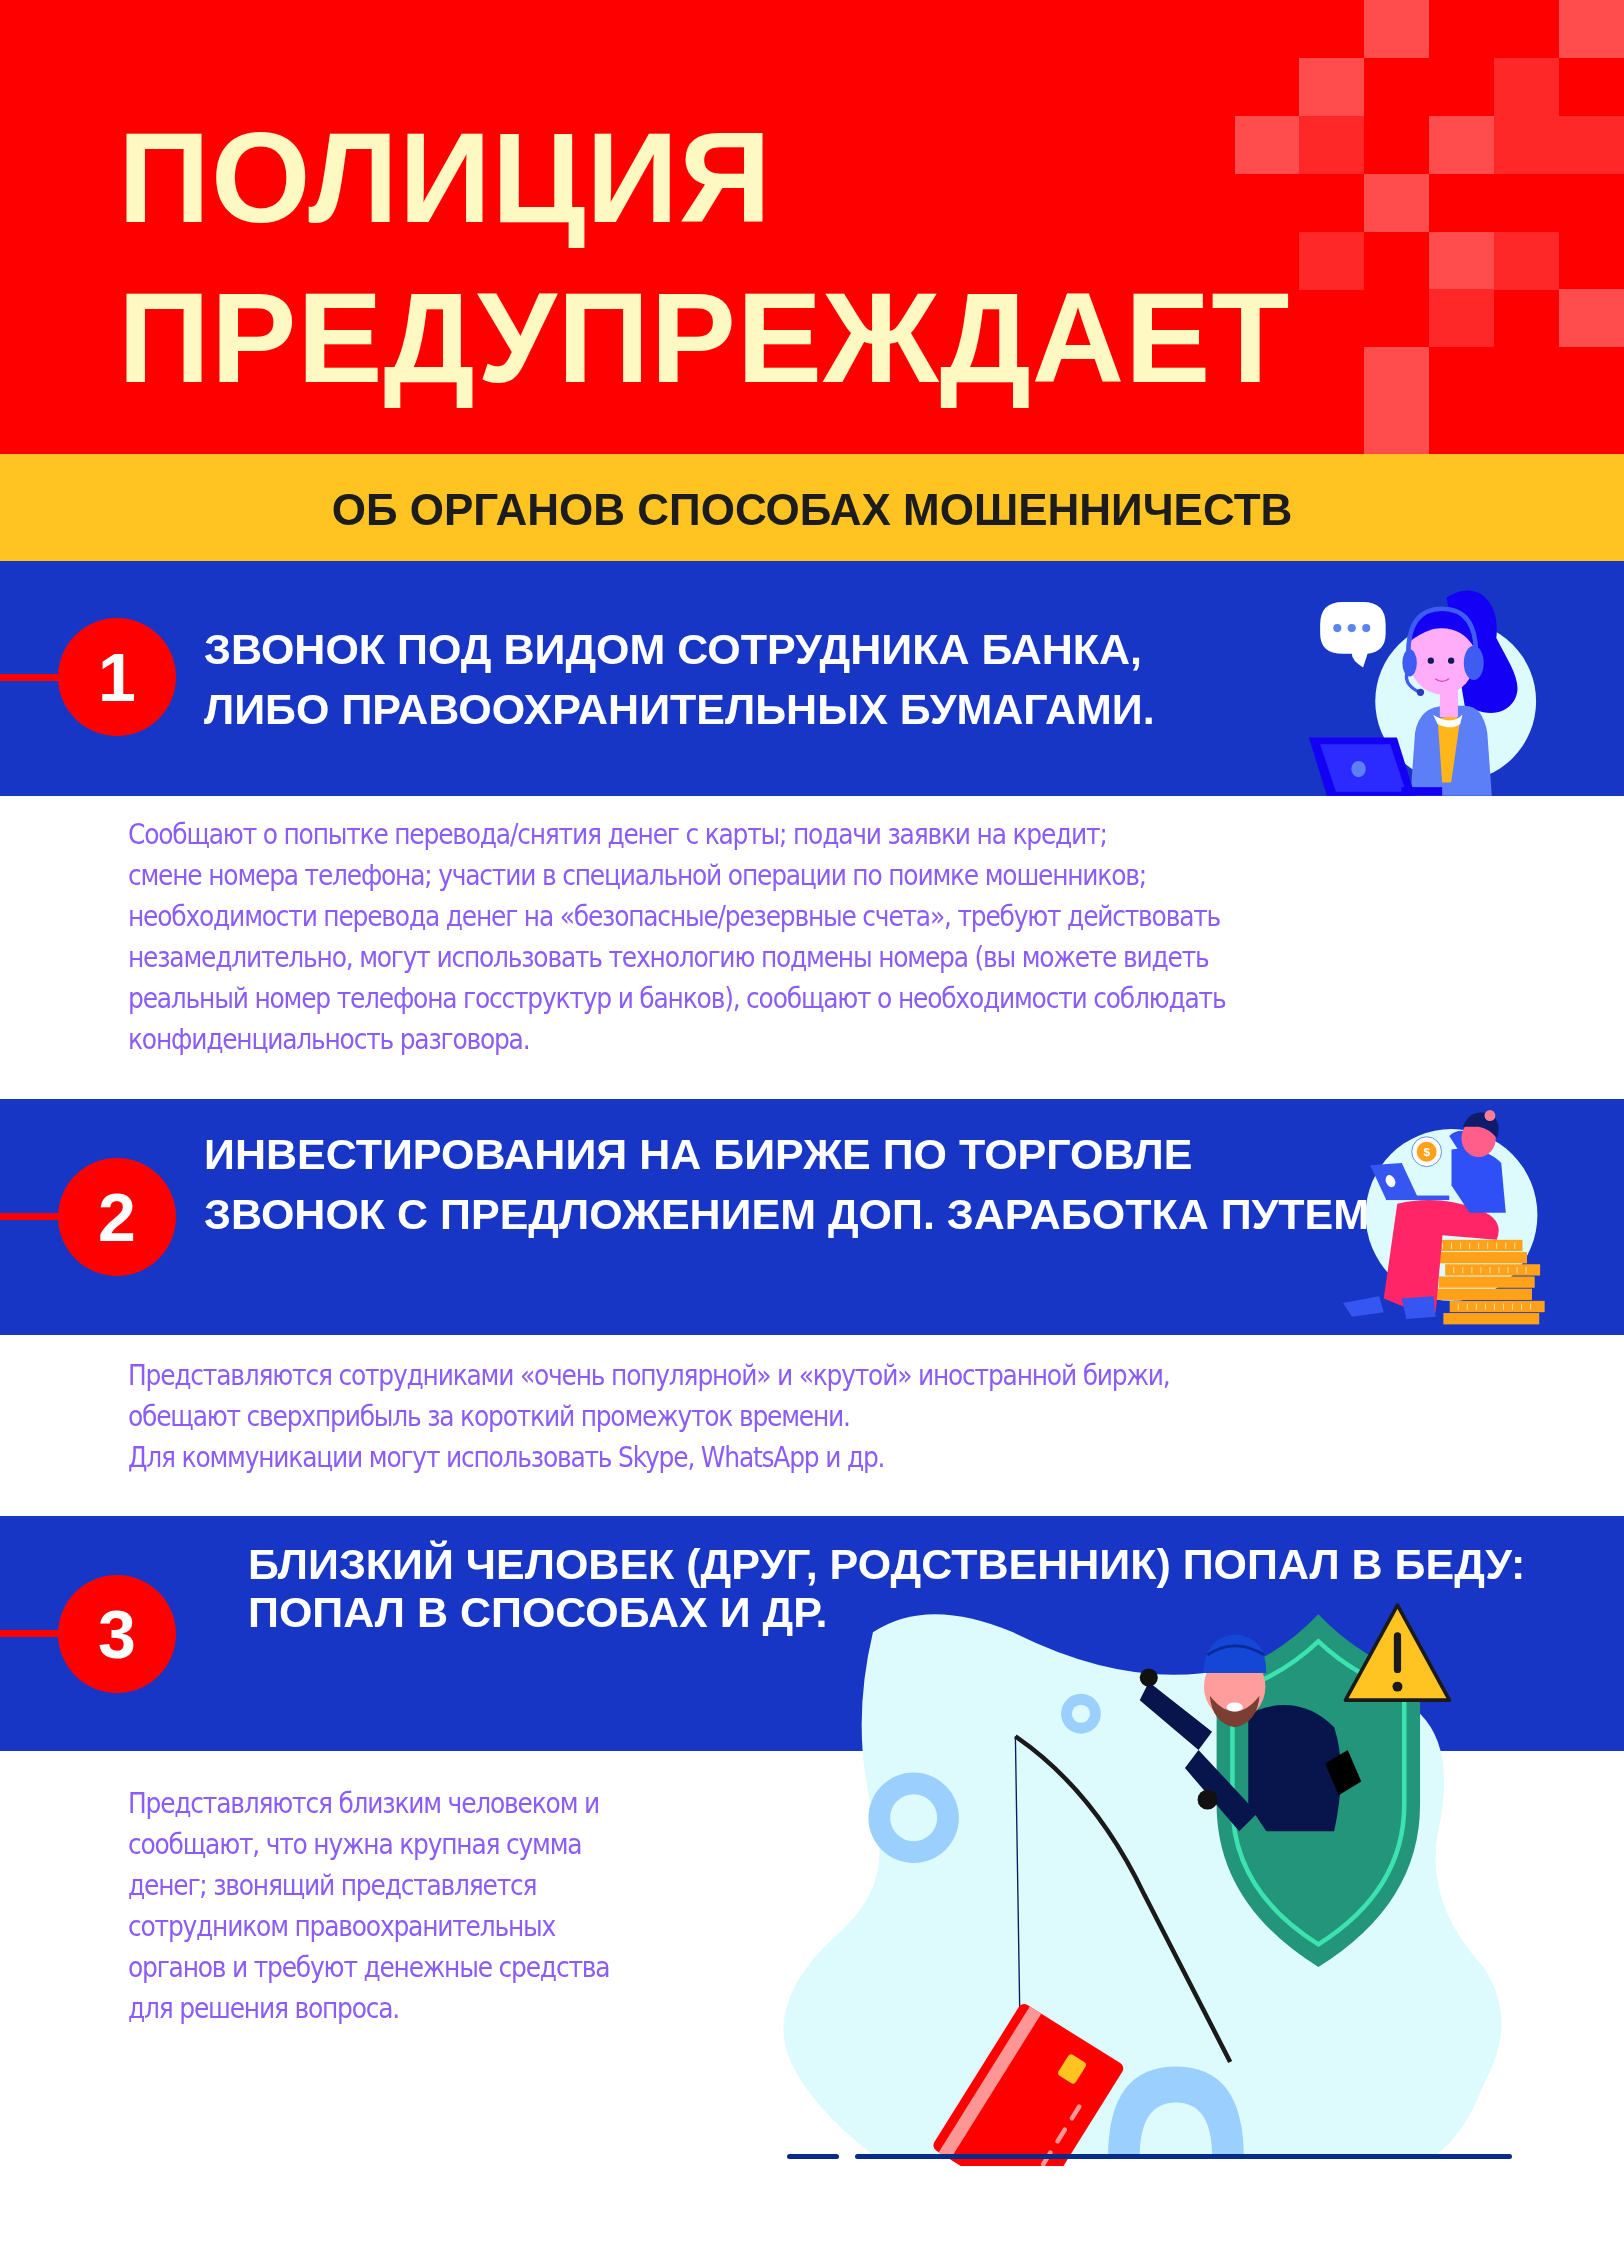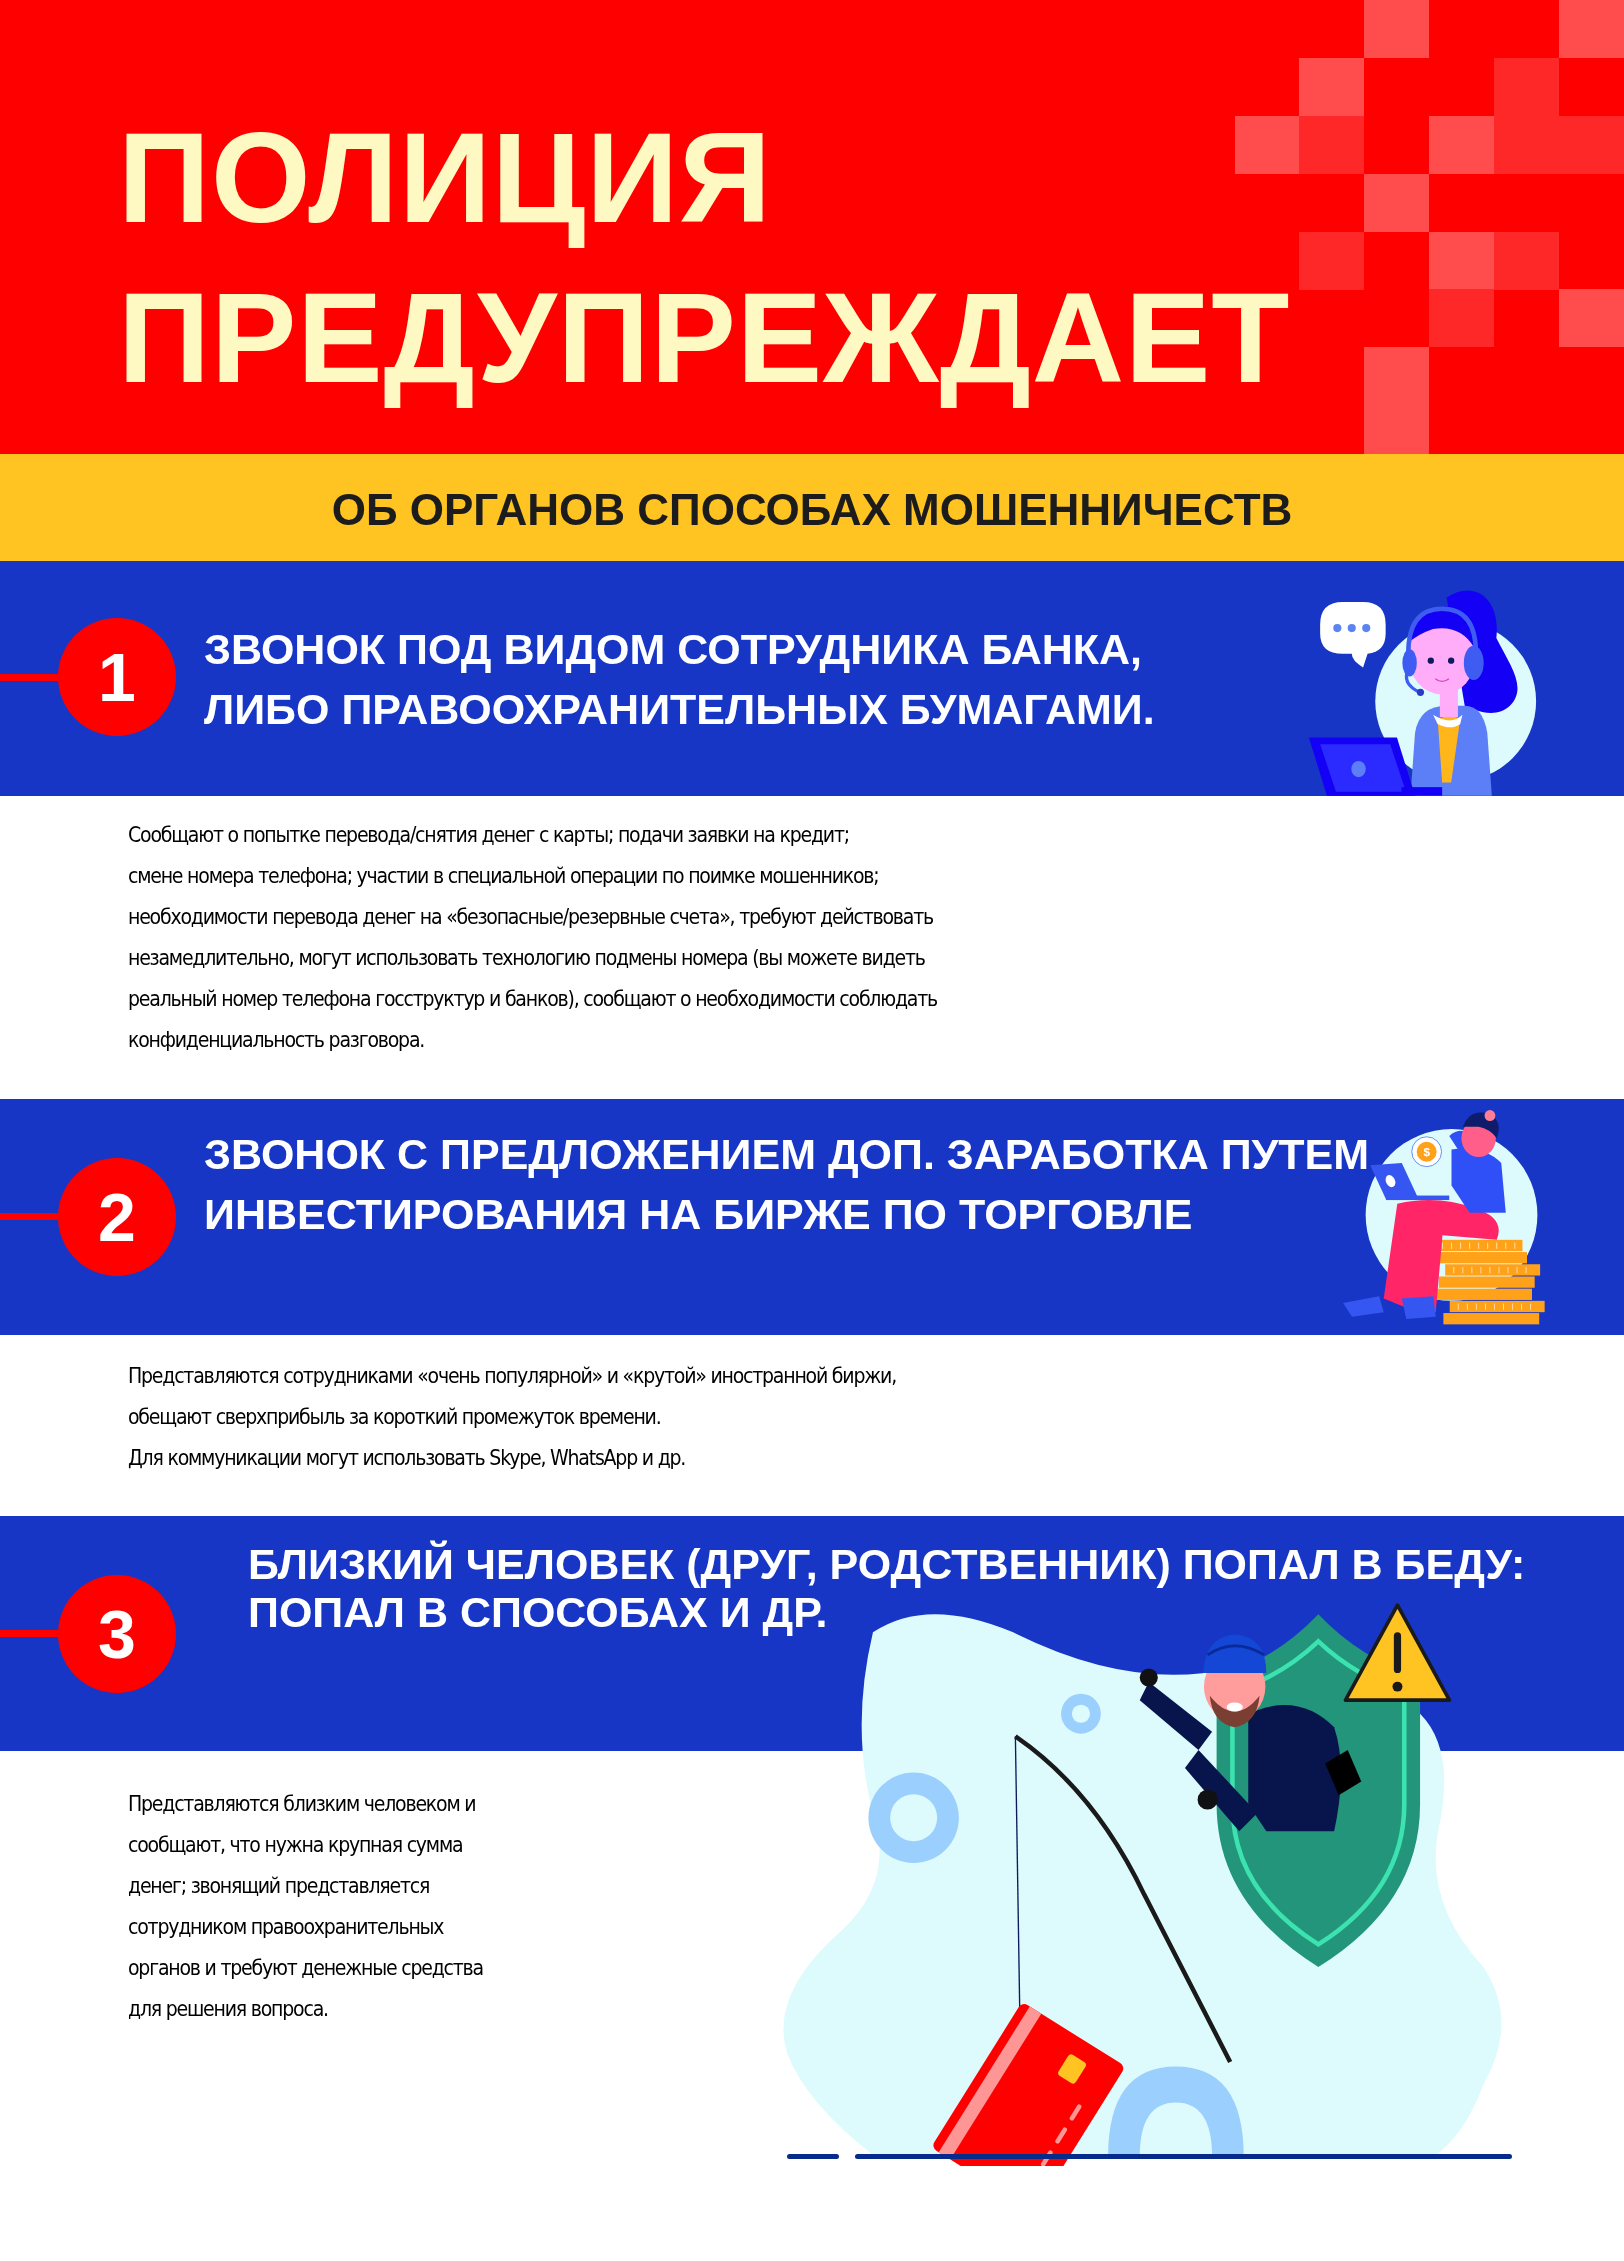--- a/index.html
+++ b/index.html
@@ -33,23 +33,23 @@
     font-family: "Liberation Sans", sans-serif; font-weight: 700; font-size: 68px; line-height: 1;
   }
   .heading {
     position: absolute; left: 204px; color: #ffffff;
     font-family: "Liberation Sans", sans-serif; font-weight: 700;
     font-size: 43px; white-space: nowrap;
   }
   .heading div { height: 60px; line-height: 60px; }
   .heading.tight div { height: 48px; line-height: 48px; margin-left: 44px; }
   .body-text {
-    position: absolute; left: 128px; color: #000000;
+    position: absolute; left: 128px; color: #8b5cf6;
     font-family: "DejaVu Sans", sans-serif; font-weight: 400;
-    font-size: 22px; white-space: nowrap; letter-spacing: -1.4px;
+    font-size: 29px; white-space: nowrap; letter-spacing: -1.4px;
   }
   .body-text div { height: 41px; line-height: 41px; transform: scaleX(0.86); transform-origin: left center; }
   svg { display: block; }
 </style>
 </head>
 <body>
 
 <div class="abs hero">
 
   <div>
@@ -130,22 +130,22 @@
   <div>необходимости перевода денег на «безопасные/резервные счета», требуют действовать</div>
   <div>незамедлительно, могут использовать технологию подмены номера (вы можете видеть</div>
   <div>реальный номер телефона госструктур и банков), сообщают о необходимости соблюдать</div>
   <div>конфиденциальность разговора.</div>
 </div>
 
 <div class="abs sec-head" style="top:1099px;height:236px;">
   <div class="connector" style="top:114px;"></div>
   <div class="num-circle" style="left:58px;top:59px;">2</div>
   <div class="heading" style="top:25px;">
+    <div>ИНВЕСТИРОВАНИЯ НА БИРЖЕ ПО ТОРГОВЛЕ</div>
     <div>ЗВОНОК С ПРЕДЛОЖЕНИЕМ ДОП. ЗАРАБОТКА ПУТЕМ</div>
-    <div>ИНВЕСТИРОВАНИЯ НА БИРЖЕ ПО ТОРГОВЛЕ</div>
   </div>
 
   <div class="abs" style="left:1334px;top:-4.5px;width:226px;height:249px;">
     <svg width="226" height="249" viewBox="0 0 500 550">
       <circle cx="260" cy="265" r="190" fill="#DDFBFD"></circle>
 
       <g fill="#FFA21A">
         <rect x="222" y="320" width="195" height="25"></rect>
         <rect x="222" y="347" width="205" height="25"></rect>
         <rect x="246" y="374" width="210" height="25"></rect>

